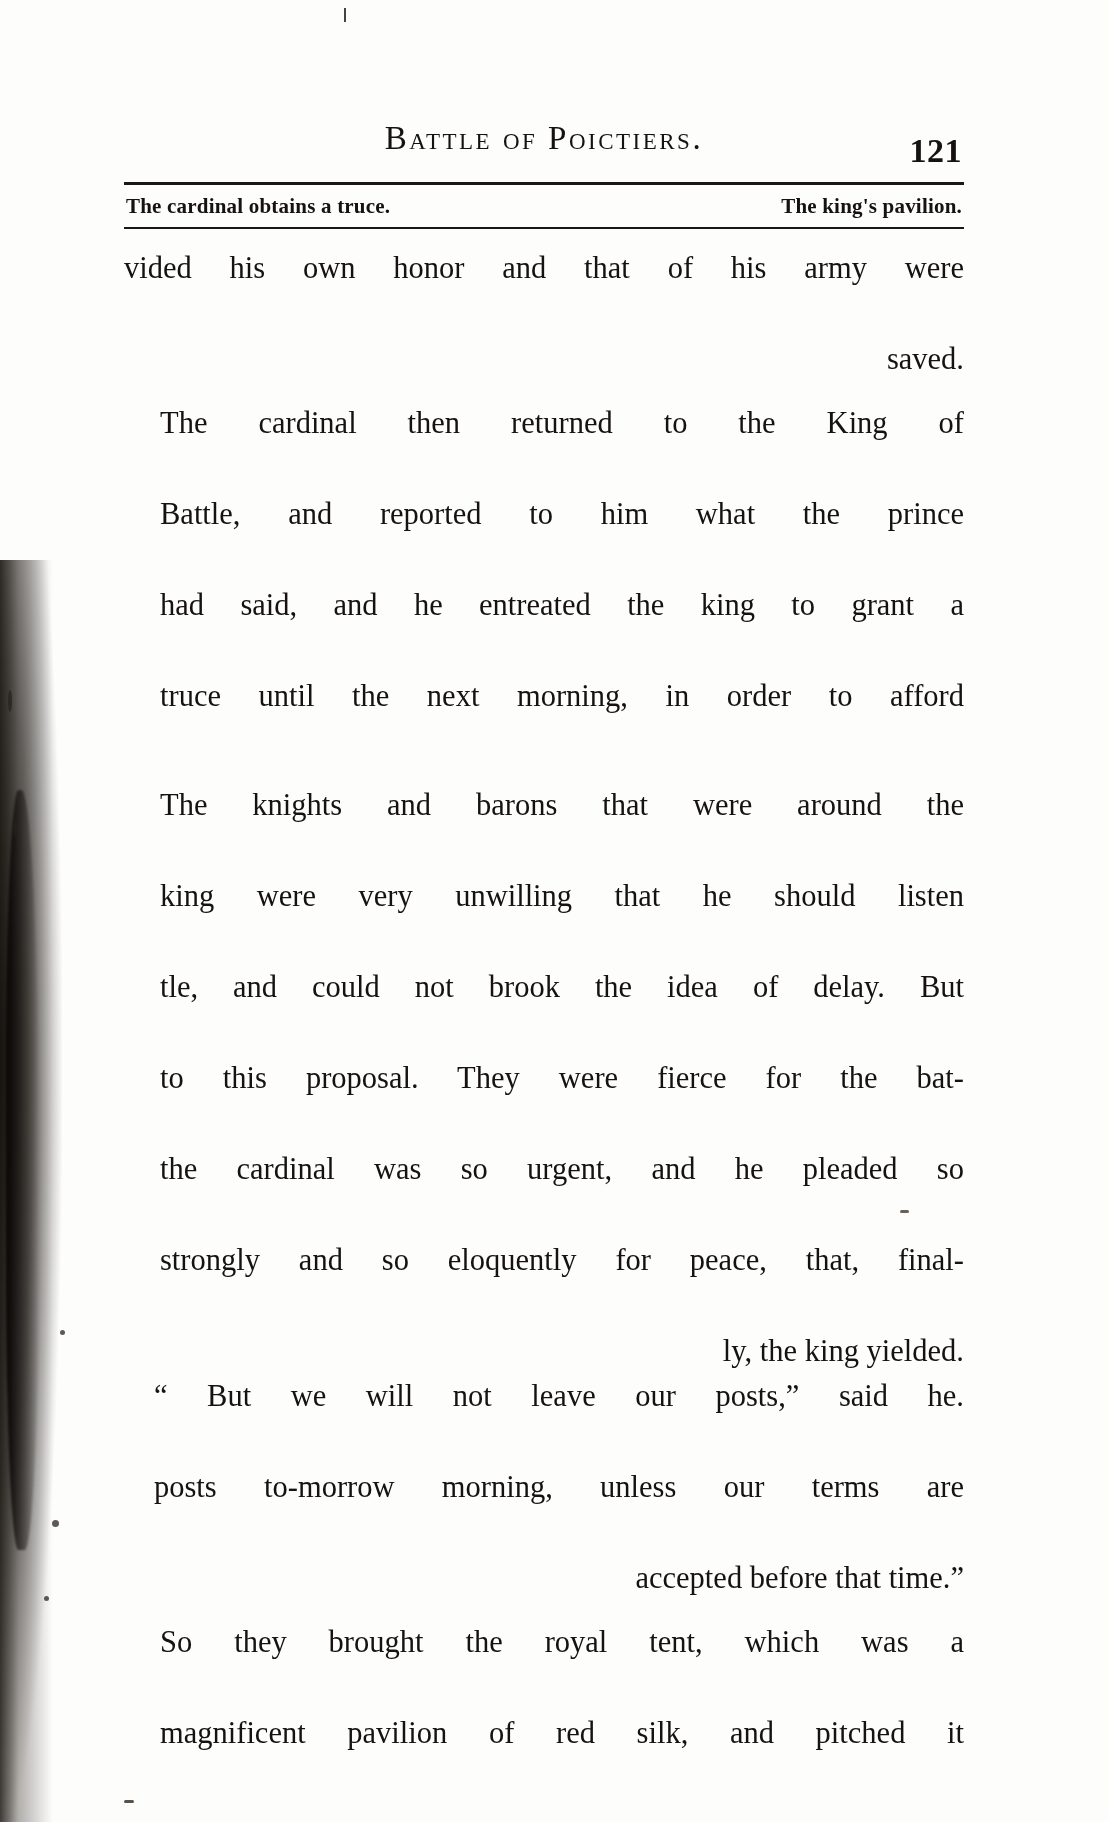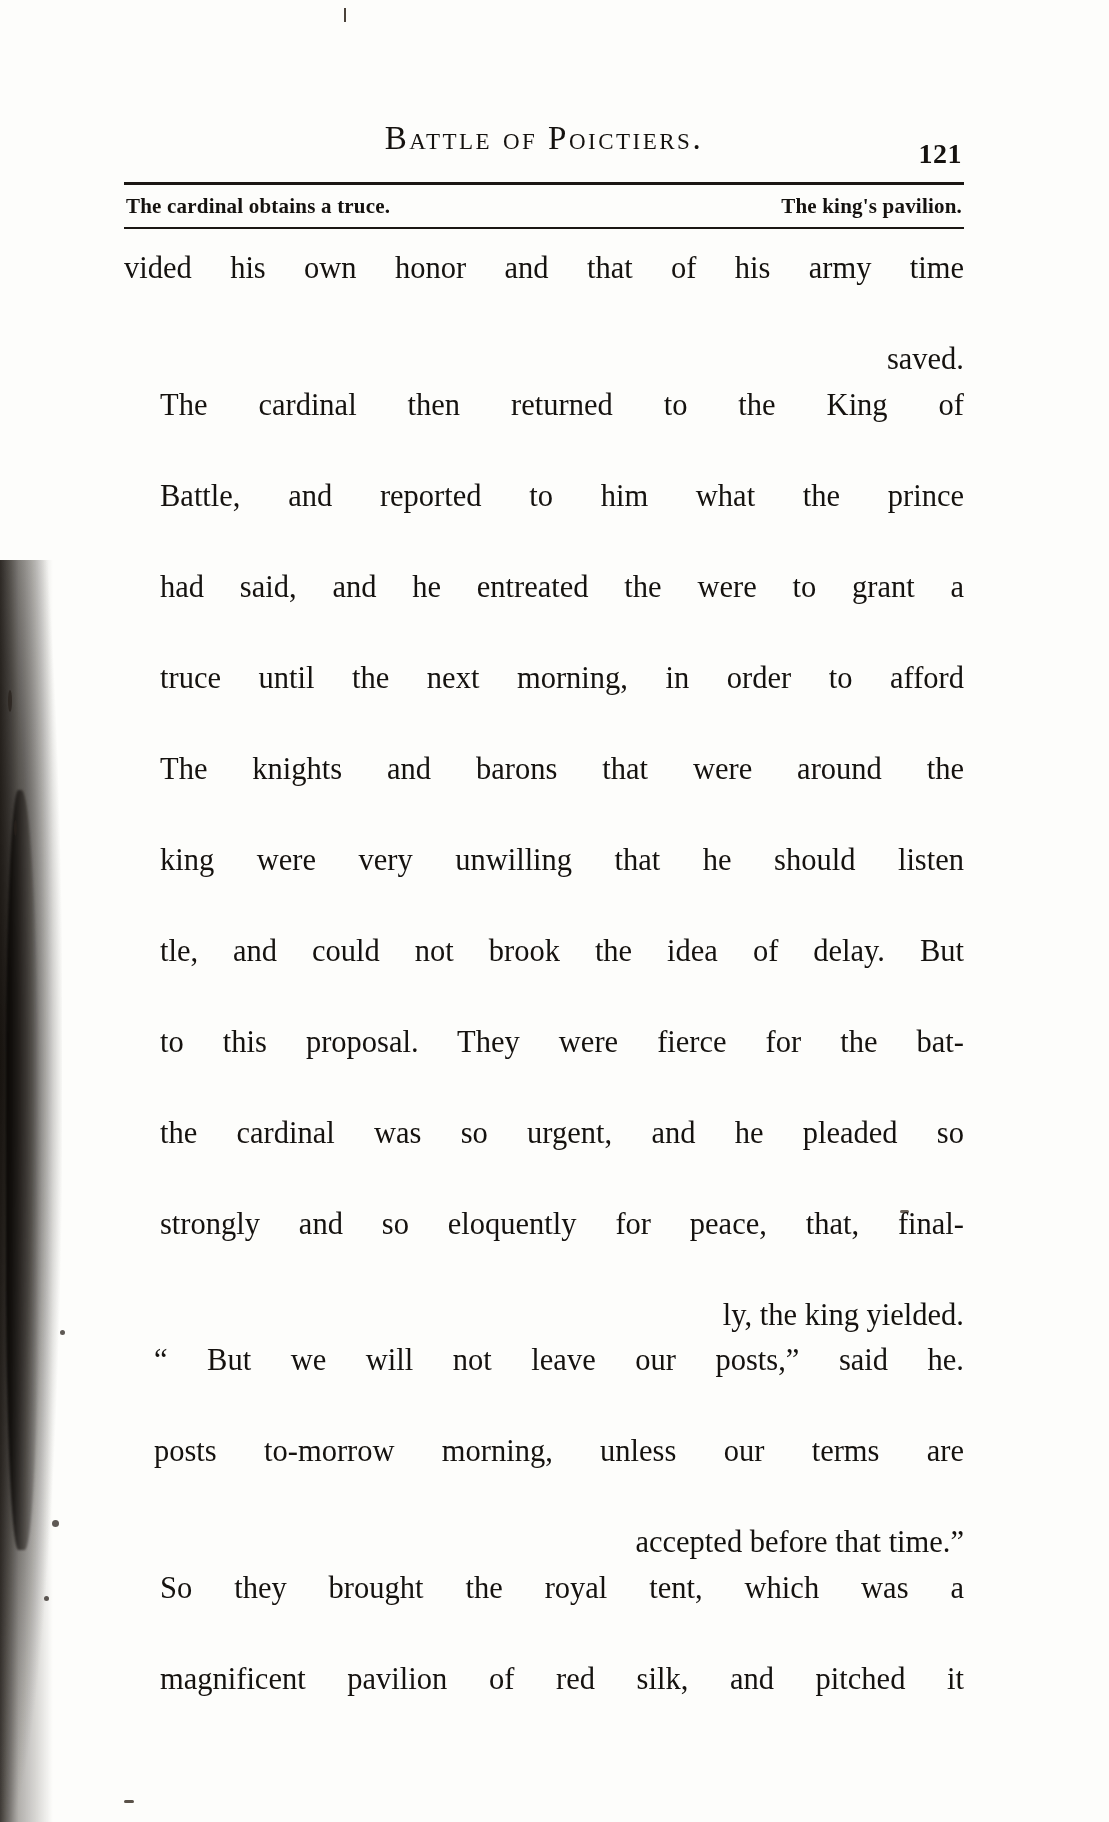--- a/index.html
+++ b/index.html
@@ -97,21 +97,21 @@
   .head-title {
     font-variant: small-caps;
     font-size: 33px;
     letter-spacing: 2.5px;
     white-space: nowrap;
   }
   .page-number {
     position: absolute;
     right: 2px;
     bottom: 6px;
-    font-size: 28px;
+    font-size: 34px;
     font-weight: bold;
     letter-spacing: 0.5px;
   }
 
   .rule-thick {
     height: 3px;
     background: #1b1713;
     margin-top: 6px;
   }
   .sidenotes {
@@ -135,20 +135,21 @@
     text-align: justify;
     text-justify: inter-word;
     hyphens: manual;
   }
   .body-text p {
     margin: 0;
     text-indent: 0;
   }
   .body-text p.indent {
     text-indent: 36px;
+    margin-top: 18px;
   }
   .body-text p.indent-quote {
     text-indent: 30px;
   }
   
   .body-text p > span.l {
     display: block;
     text-align: justify;
   }
   .body-text p > span.l.last {
@@ -191,28 +192,28 @@
     <div class="sidenotes">
       <div>The cardinal obtains a truce.</div>
       <div>The king's pavilion.</div>
     </div>
 
     <div class="rule-thin"></div>
 
     <div class="body-text">
 
       <p>
-        <span class="l">vided his own honor and that of his army time</span>
+        <span class="l">vided his own honor and that of his army were</span>
         <span class="l last">saved.</span>
       </p>
 
       <p class="indent">
         <span class="l" style="text-indent:36px">The cardinal then returned to the King of</span>
         <span class="l">Battle, and reported to him what the prince</span>
-        <span class="l">had said, and he entreated the were to grant a</span>
+        <span class="l">had said, and he entreated the king to grant a</span>
         <span class="l">truce until the next morning, in order to afford</span>
       </p>
 
       <p class="indent">
         <span class="l" style="text-indent:36px">The knights and barons that were around the</span>
         <span class="l">king were very unwilling that he should listen</span>
         <span class="l">tle, and could not brook the idea of delay.   But</span>
         <span class="l">to this proposal.   They were fierce for the bat-</span>
         <span class="l">the cardinal was so urgent, and he pleaded so</span>
         <span class="l">strongly and so eloquently for peace, that, final-</span>

